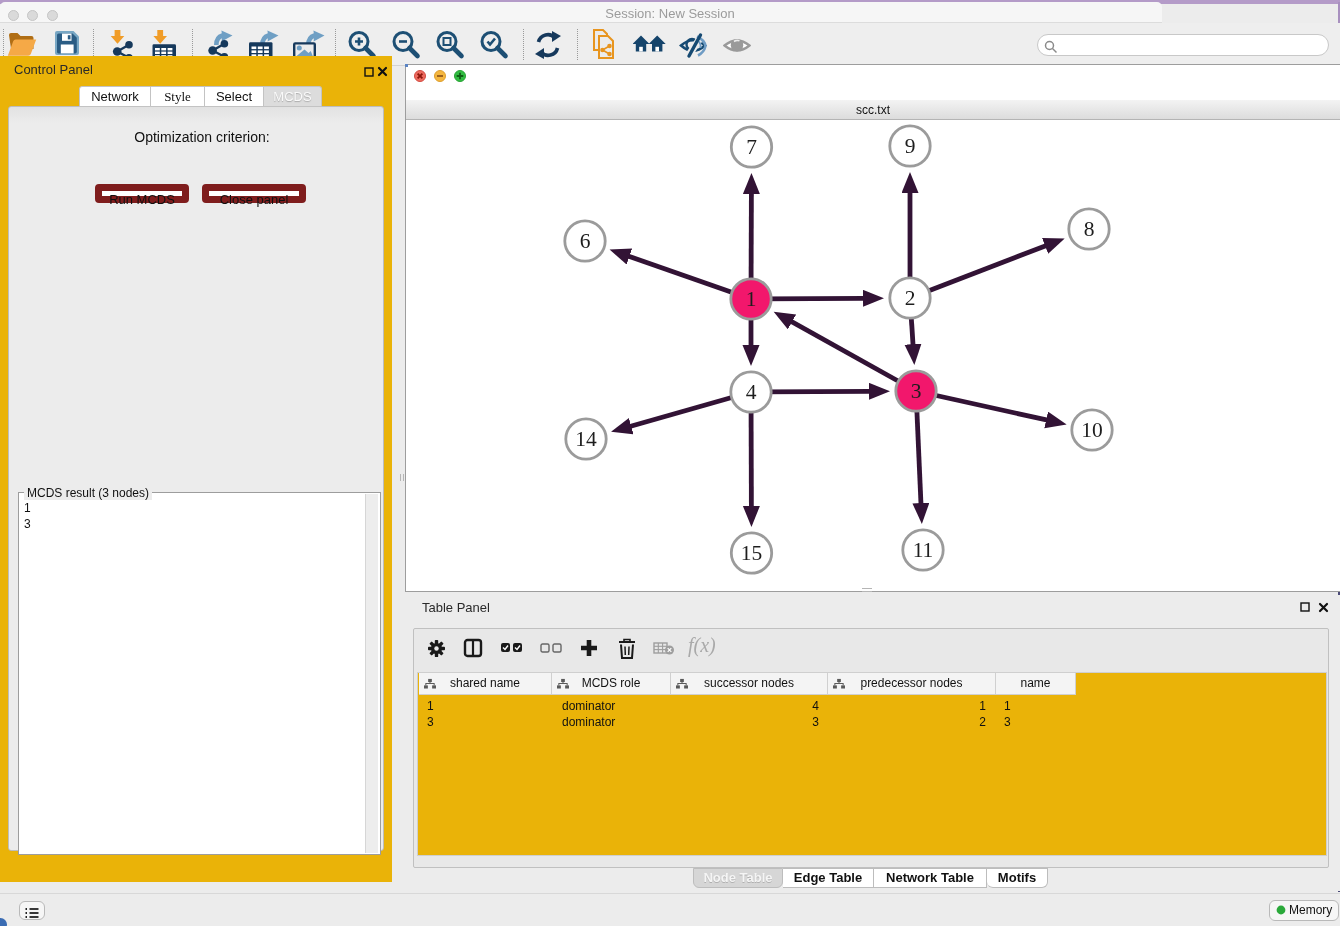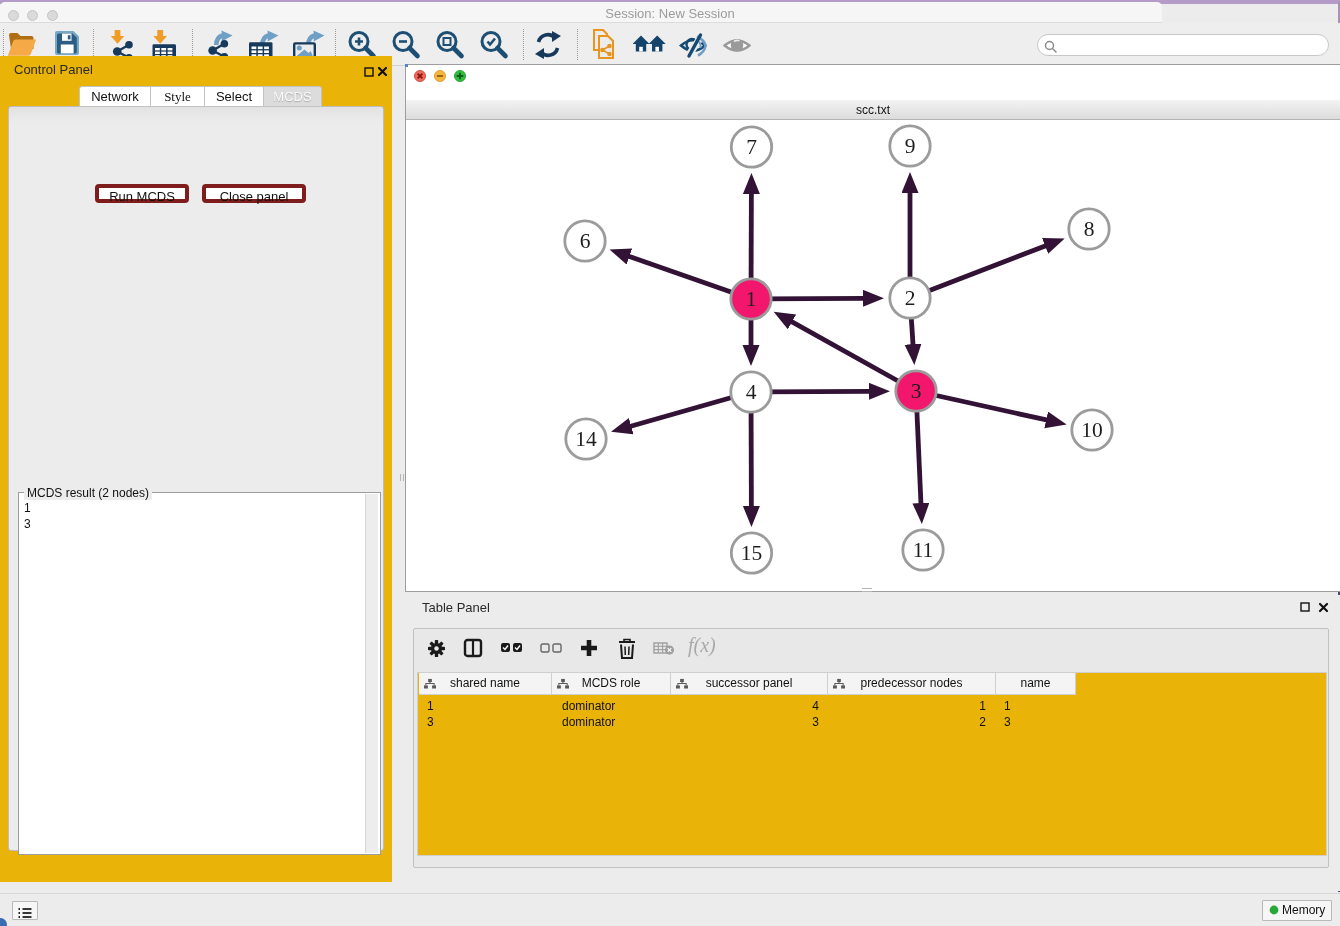--- a/index.html
+++ b/index.html
@@ -25,21 +25,21 @@
   background:#fff; border:1px solid #c8c8c8; border-radius:12px; }
 
 
 #cpanel { left:0; top:56px; width:392px; height:826px; background:#eab308; }
 #cptitle { position:absolute; left:14px; top:6px; font-size:13px; color:#2a2a2a; }
 .tab { position:absolute; top:30px; height:21px; background:#fff;
   border:1px solid #c3c3c3; font-size:13px; color:#111; text-align:center;
   line-height:19px; }
 #cpbox { position:absolute; left:8px; top:50px; width:376px; height:745px;
   border:1px solid #bdbdbd; border-radius:3px; background:linear-gradient(#e2e2e2, #ececec 16px); }
-.btn { position:absolute; height:19px; background:#fff; border:4px solid #7f1d1d;
+.btn { position:absolute; height:19px; background:#fff; border:7px solid #7f1d1d;
   border-radius:4px; font-size:13px; color:#111; text-align:center; line-height:18px; }
 #combo { position:absolute; left:44px; top:95px; width:310px; height:19px;
   background:#fff; border:1px solid #bdbdbd; border-radius:5px;
   font-size:13px; color:#111; line-height:17px; padding-left:10px;
   box-shadow:0 1px 1px rgba(0,0,0,0.08); }
 #mcdsbox { position:absolute; left:18px; top:436px; width:363px; height:363px;
   background:#fff; border:1px solid #9d9d9d; }
 #mcdslabel { position:absolute; left:24px; top:430px; background:#ececec;
   padding:0 3px; font-size:12px; color:#111; }
 #mcdsscroll { position:absolute; right:2px; top:1px; width:13px; height:359px;
@@ -66,21 +66,21 @@
   font-size:12px; color:#111; text-align:center; line-height:21px; }
 .tcell { position:absolute; font-size:12px; color:#111; height:16px; line-height:16px; }
 .btab { position:absolute; top:0; height:20px; background:#fff;
   border:1px solid #bdbdbd; font-size:13px; color:#111; text-align:center;
   line-height:18px; font-weight:bold; }
 
 
 #statusbar { left:0; top:893px; width:1340px; height:33px; background:#ececec;
   border-top:1px solid #d8d8d8; }
 .sbtn { position:absolute; top:6px; height:21px; background:#f6f6f6;
-  border:1px solid #b9b9b9; border-radius:1px; }
+  border:1px solid #b9b9b9; border-radius:6px;margin-left:7px; }
 </style>
 </head>
 <body>
 <div class="abs" style="left:0; top:0; width:1340px; height:4px; background:#b49bc8;"></div>
 <div class="abs" style="left:1338px; top:2px; width:2px; height:590px; background:#a890bf;"></div>
 <div class="abs" style="left:1338px; top:592px; width:2px; height:300px; background:#4a4a78;"></div>
 
 <div class="abs" id="titlebar">
   <div class="tl" style="left:8px;"></div>
   <div class="tl" style="left:27px;"></div>
@@ -233,27 +233,28 @@
       <rect x="1" y="1" width="8" height="8" fill="none" stroke="#111" stroke-width="1.4"></rect>
     </svg>
 <svg style="position:absolute; left:377px; top:10px;" width="11" height="11" viewBox="0 0 11 11">
       <path d="M2,2 L9,9 M9,2 L2,9" stroke="#111" stroke-width="2.2" stroke-linecap="round"></path>
     </svg>
   <div id="cpbox"></div>
   <div class="tab" style="left:79px; width:72px; border-radius:3px 0 0 0;">Network</div>
   <div class="tab" style="left:151px; width:54px; border-left:none;font-family:Liberation Serif, serif;">Style</div>
   <div class="tab" style="left:205px; width:59px; border-left:none;">Select</div>
   <div class="tab" style="left:264px; width:58px; border-radius:0 3px 0 0; border-left:none; background:#dcdcdc; color:#fafafa; text-shadow:0 1px 1px #aaa;">MCDS</div>
+  <div class="abs" style="left:6px; top:73px; width:392px; text-align:center; font-size:14px; color:#111;">Optimization criterion:</div>
   <div class="btn" style="left:95px; top:128px; width:94px;">Run MCDS</div>
   <div class="btn" style="left:202px; top:128px; width:104px;">Close panel</div>
   <div id="mcdsbox">
     <div style="font-size:12px; color:#111; padding:7px 0 0 5px; line-height:16px;">1<br>3</div>
     <div id="mcdsscroll"></div>
   </div>
-  <div id="mcdslabel">MCDS result (2 nodes)</div>
+  <div id="mcdslabel">MCDS result (3 nodes)</div>
 </div>
 
 <div class="abs" id="netwin">
   <div id="nettitle">scc.txt</div>
   <div class="mac" style="left:8px; background:#ed6a5e; border:1px solid #d24b42;">
       <svg width="10" height="10" viewBox="0 0 10 10">
         <path d="M2.6,2.6 L7.4,7.4 M7.4,2.6 L2.6,7.4" stroke="#8c150b" stroke-width="1.8"></path>
       </svg>
     </div>
 <div class="mac" style="left:28px; background:#f5b63e; border:1px solid #dd9f2e;">
@@ -400,21 +401,21 @@
             </g>
             <path d="M6.5,3.2 L6.5,5 M2,7 L2,5 L11,5 L11,7" stroke="#5a5a5a" stroke-width="1.1" fill="none"></path>
           </svg><span>MCDS role</span></div>
 <div class="hcell" style="left:253px; width:157px;"><svg style="position:absolute; left:5px; top:5px;" width="12" height="12" viewBox="0 0 13 11">
             <g fill="#5a5a5a">
               <rect x="4.5" y="0" width="4" height="3.4"></rect>
               <rect x="0" y="7" width="4.2" height="3.4"></rect>
               <rect x="8.8" y="7" width="4.2" height="3.4"></rect>
             </g>
             <path d="M6.5,3.2 L6.5,5 M2,7 L2,5 L11,5 L11,7" stroke="#5a5a5a" stroke-width="1.1" fill="none"></path>
-          </svg><span>successor panel</span></div>
+          </svg><span>successor nodes</span></div>
 <div class="hcell" style="left:410px; width:168px;"><svg style="position:absolute; left:5px; top:5px;" width="12" height="12" viewBox="0 0 13 11">
             <g fill="#5a5a5a">
               <rect x="4.5" y="0" width="4" height="3.4"></rect>
               <rect x="0" y="7" width="4.2" height="3.4"></rect>
               <rect x="8.8" y="7" width="4.2" height="3.4"></rect>
             </g>
             <path d="M6.5,3.2 L6.5,5 M2,7 L2,5 L11,5 L11,7" stroke="#5a5a5a" stroke-width="1.1" fill="none"></path>
           </svg><span>predecessor nodes</span></div>
 <div class="hcell" style="left:578px; width:80px;"><span>name</span></div>
 <div class="tcell" style="left:9px; top:25px;">1</div>
@@ -422,20 +423,26 @@
 <div class="tcell" style="left:253px; top:25px; width:148px; text-align:right;">4</div>
 <div class="tcell" style="left:410px; top:25px; width:158px; text-align:right;">1</div>
 <div class="tcell" style="left:586px; top:25px;">1</div>
 <div class="tcell" style="left:9px; top:41px;">3</div>
 <div class="tcell" style="left:144px; top:41px;">dominator</div>
 <div class="tcell" style="left:253px; top:41px; width:148px; text-align:right;">3</div>
 <div class="tcell" style="left:410px; top:41px; width:158px; text-align:right;">2</div>
 <div class="tcell" style="left:586px; top:41px;">3</div>
     </div>
   </div>
+  <div style="position:absolute; left:0; top:273px; width:935px; height:22px;">
+      <div class="btab" style="left:288px; width:90px; border-radius:0 0 6px 6px; background:#d6d6d6; color:#f5f5f5; text-shadow:0 1px 0 #b0b0b0; font-weight:bold;">Node Table</div>
+      <div class="btab" style="left:378px; width:91px; border-left:none;">Edge Table</div>
+      <div class="btab" style="left:469px; width:113px; border-left:none;">Network Table</div>
+      <div class="btab" style="left:582px; width:61px; border-radius:0 0 6px 6px; border-left:none;">Motifs</div>
+    </div>
 </div>
 
 <div class="abs" id="statusbar">
   <div class="sbtn" style="left:12px; width:26px; top:7px; height:19px;">
       <svg style="position:absolute;left:5px;top:5px;" width="14" height="12" viewBox="0 0 14 12">
         <g stroke="#222" stroke-width="1.8">
           <line x1="0.5" y1="2" x2="2" y2="2"></line>
           <line x1="4.5" y1="2" x2="13.5" y2="2"></line>
           <line x1="0.5" y1="6" x2="2" y2="6"></line>
           <line x1="4.5" y1="6" x2="13.5" y2="6"></line>

